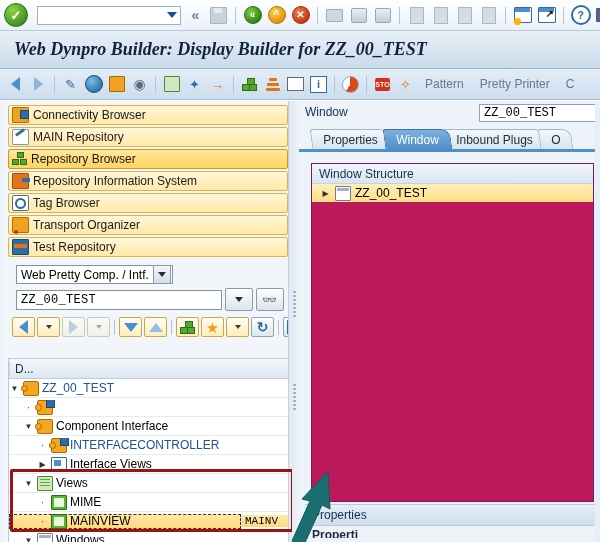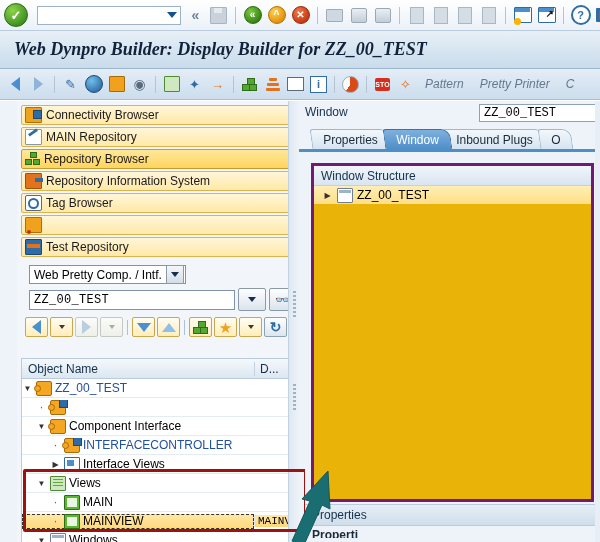--- a/index.html
+++ b/index.html
@@ -80,39 +80,39 @@
   
   .apptool{
     height:31px;width:600px;box-sizing:border-box;
     background:linear-gradient(#e4edf6,#ccdded);
     border-bottom:1px solid #a6bdd2;
     display:flex;align-items:center;padding:0 5px;gap:2px;overflow:hidden;
   }
   .ar{width:0;height:0;flex:none;}
   .ar-l{border-top:7px solid transparent;border-bottom:7px solid transparent;border-right:9px solid #4a8fd0;}
   .ar-r{border-top:7px solid transparent;border-bottom:7px solid transparent;border-left:9px solid #8fb4d6;}
-  .lbl-tool{color:#64798e;font-size:12px;white-space:nowrap;padding:0 7px;flex:none;font-style:italic;}
+  .lbl-tool{color:#64798e;font-size:12px;white-space:nowrap;padding:0 7px;flex:none;}
   .sq{width:14px;height:14px;border-radius:1px;}
   .ic-hier{width:15px;height:13px;position:relative;}
   .ic-hier span{position:absolute;background:#54a832;border:1px solid #2f6b19;width:6px;height:5px;}
   .ic-stack{width:14px;height:13px;position:relative;}
   .ic-stack i{position:absolute;left:0;right:0;height:3px;background:#e2731c;border-radius:1px;}
   .ic-list{width:15px;height:12px;background:#fff;border:1.4px solid #5a6b7c;}
   .ic-info{width:15px;height:15px;background:#fff;border:1.6px solid #2f6ca6;display:flex;
      align-items:center;justify-content:center;color:#2f6ca6;font-weight:bold;font-size:11px;line-height:1;}
   .ic-pie{width:15px;height:15px;border-radius:50%;background:
      conic-gradient(#d84a16 0 60%,#fdfdfd 60% 100%);border:1px solid #9aa8b5;}
   .ic-stop{width:15px;height:13px;background:#d32f1c;border-radius:2px;color:#fff;
      font-size:7px;display:flex;align-items:center;justify-content:center;font-weight:bold;}
   .ic-wand{color:#e2731c;font-size:13px;line-height:1;}
   .ic-pen{color:#2f6ca6;font-size:13px;line-height:1;}
 
   
   .main{position:absolute;left:0;top:101px;width:600px;height:441px;background:#eef3f9;}
-  .leftpane{position:absolute;left:17px;top:0;width:288px;height:441px;background:#f2f6fa;overflow:hidden;}
+  .leftpane{position:absolute;left:4px;top:0;width:288px;height:441px;background:#f2f6fa;overflow:hidden;}
   .splitter{position:absolute;left:288px;top:0;width:11px;height:441px;
     background:linear-gradient(90deg,#dfe8f1,#eef3f9);border-left:1px solid #c2d2e1;}
   .grip{position:absolute;left:4px;width:3px;height:28px;
     background:repeating-linear-gradient(#9fb3c6 0 2px,transparent 2px 4px);}
   .rightpane{position:absolute;left:299px;top:0;width:301px;height:441px;background:#eef3f9;overflow:hidden;}
 
   
   .navlist{padding:4px 4px 0 4px;}
   .navitem{
     height:20px;margin-bottom:2px;box-sizing:border-box;
@@ -230,21 +230,21 @@
     height:20px;padding:0 11px;box-sizing:border-box;margin-right:-6px;
     background:linear-gradient(#f2f7fb,#d6e4f0);
     border:1px solid #9fb7cd;border-bottom:none;
     border-radius:3px 9px 0 0;
     display:flex;align-items:center;font-size:12px;color:#1a2a3a;white-space:nowrap;
     transform:skewX(8deg);
   }
   .tab span{transform:skewX(-8deg);display:block;}
   .tab.active{background:linear-gradient(#7fb0dd,#4f8fc8);color:#fff;border-color:#3a72a8;z-index:3;}
   .tabline{height:3px;background:#4f8fc8;margin-top:0;}
-  .wsbox{position:absolute;left:12px;top:62px;right:6px;bottom:40px;background:#eab308;border:3px solid #701a75;overflow:hidden;}
+  .wsbox{position:absolute;left:12px;top:62px;right:6px;bottom:40px;background:#be185d;border:1px solid #701a75;overflow:hidden;}
   .wshead{height:19px;background:linear-gradient(#f0f5fa,#d9e5f0);border-bottom:1px solid #c3d2e0;
      display:flex;align-items:center;padding-left:7px;font-size:12px;color:#14304d;}
   .wsrow{height:18px;display:flex;align-items:center;gap:4px;padding-left:8px;
      background:linear-gradient(#ffeeb5,#ffdf86);font-size:12px;}
   .propsec{position:absolute;left:6px;right:0;bottom:0;height:38px;background:#eef3f9;}
   .prophdr{height:20px;background:linear-gradient(#e6eef6,#cfdeeb);border-top:1px solid #b9cbdd;
      border-bottom:1px solid #b9cbdd;display:flex;align-items:center;padding-left:7px;font-size:12px;color:#14304d;}
   .propcut{font-size:12px;font-weight:bold;color:#1a2a3a;padding-left:7px;margin-top:2px;height:10px;overflow:hidden;}
 
   
@@ -418,20 +418,21 @@
         <div class="navitem">
           <span class="navicon ni-ris"></span>
           <span>Repository Information System</span>
         </div>
         <div class="navitem">
           <span class="navicon ni-tag"></span>
           <span>Tag Browser</span>
         </div>
         <div class="navitem">
           <span class="navicon ni-trans"></span>
+          <span>Transport Organizer</span>
         </div>
         <div class="navitem">
           <span class="navicon ni-test"></span>
           <span>Test Repository</span>
         </div>
       </div>
 
       <div class="selrow">
         <div class="selbox">
           <span class="sv">Web Pretty Comp. / Intf.</span>
@@ -491,21 +492,20 @@
             <span class="refresh">↻</span>
           </div>
         <div class="tsep"></div>
         <div class="tbtn plain">
             <span class="closex">✕</span>
           </div>
       </div>
 
       <div class="treewrap">
         <div class="thead">
-          <div class="c1">Object Name</div>
           <div class="c2">D...</div>
         </div>
 
         <div class="trow">
           <div class="c1">
             <span class="twist">▼</span>
             <span class="ticon puz"></span>
             <span class="lnk">ZZ_00_TEST</span>
           </div>
           <div class="c2"></div>
@@ -552,21 +552,21 @@
             <span class="ticon fold"></span>
             <span>Views</span>
           </div>
           <div class="c2"></div>
         </div>
 
         <div class="trow">
           <div class="c1" style="padding-left:28px;">
             <span class="dot">·</span>
             <span class="ticon viewi"></span>
-            <span>MAIN</span>
+            <span>MIME</span>
           </div>
           <div class="c2"></div>
         </div>
 
         <div class="trow selrow2">
           <div class="c1 focusdash" style="padding-left:28px;">
             <span class="dot">·</span>
             <span class="ticon viewi"></span>
             <span>MAINVIEW</span>
           </div>

